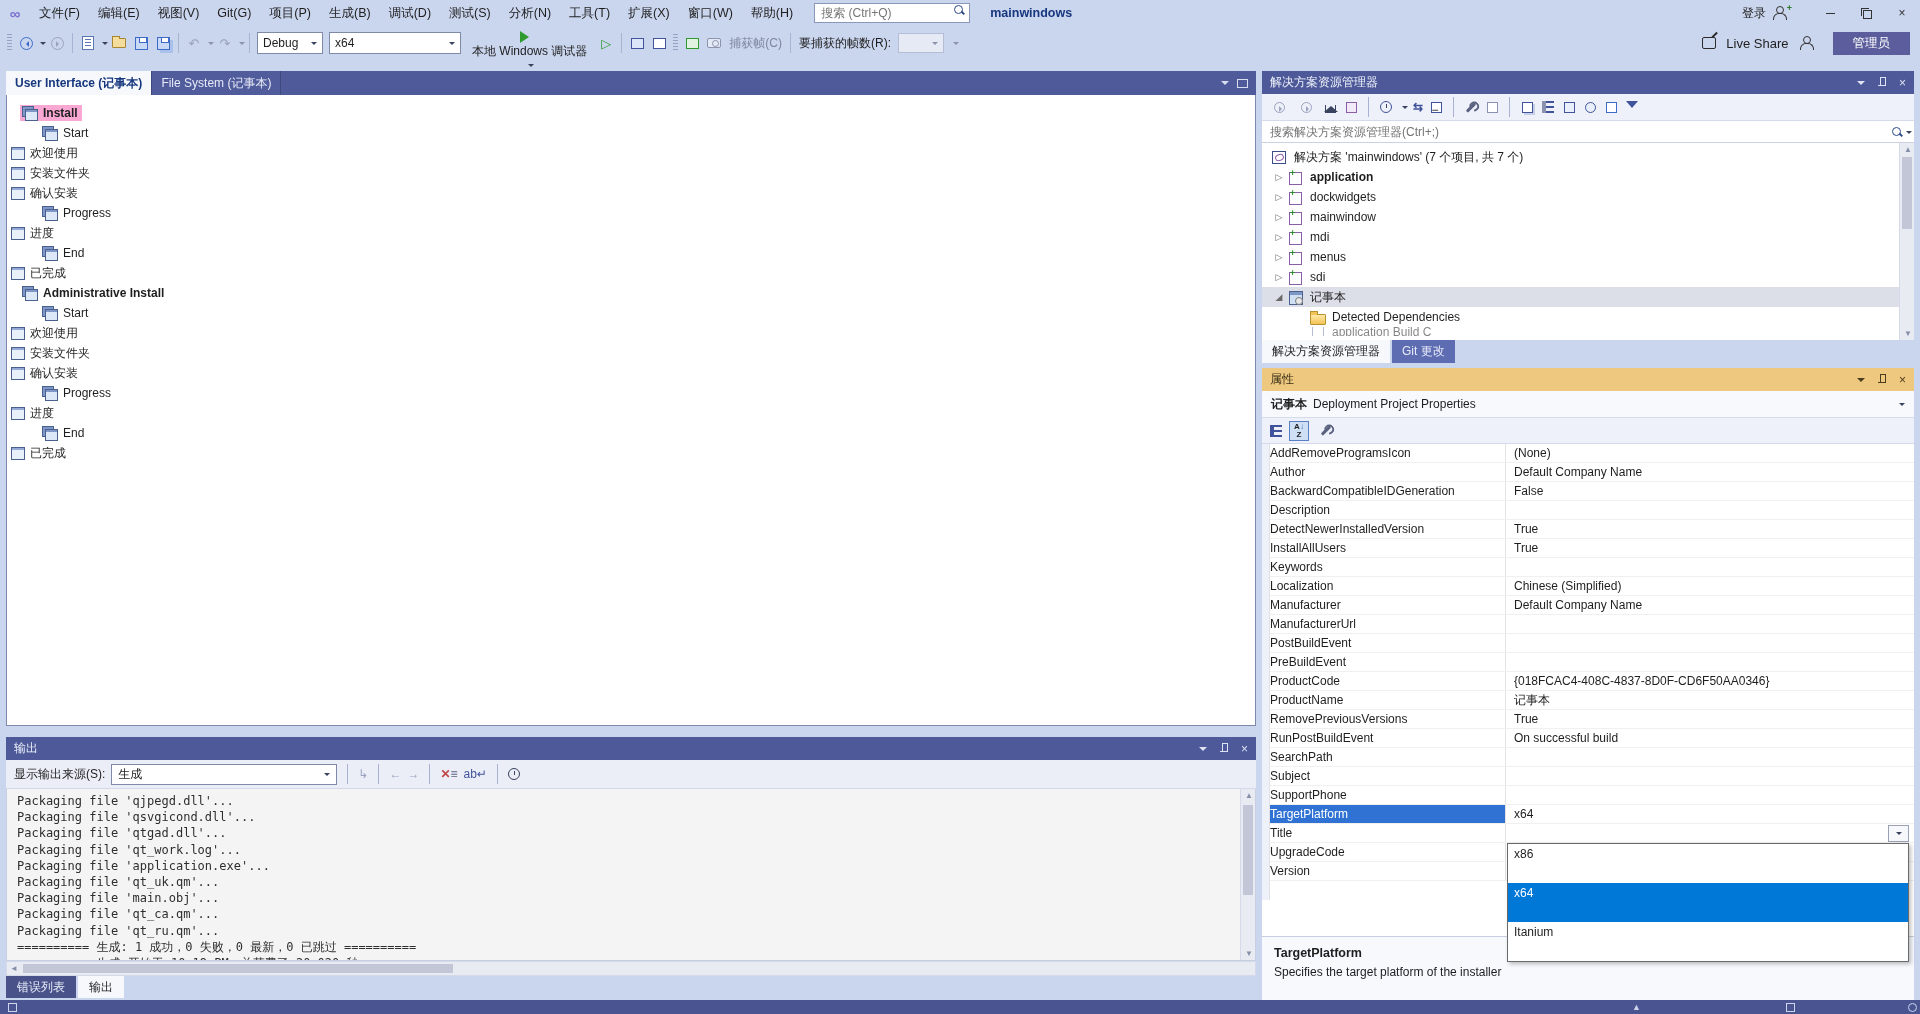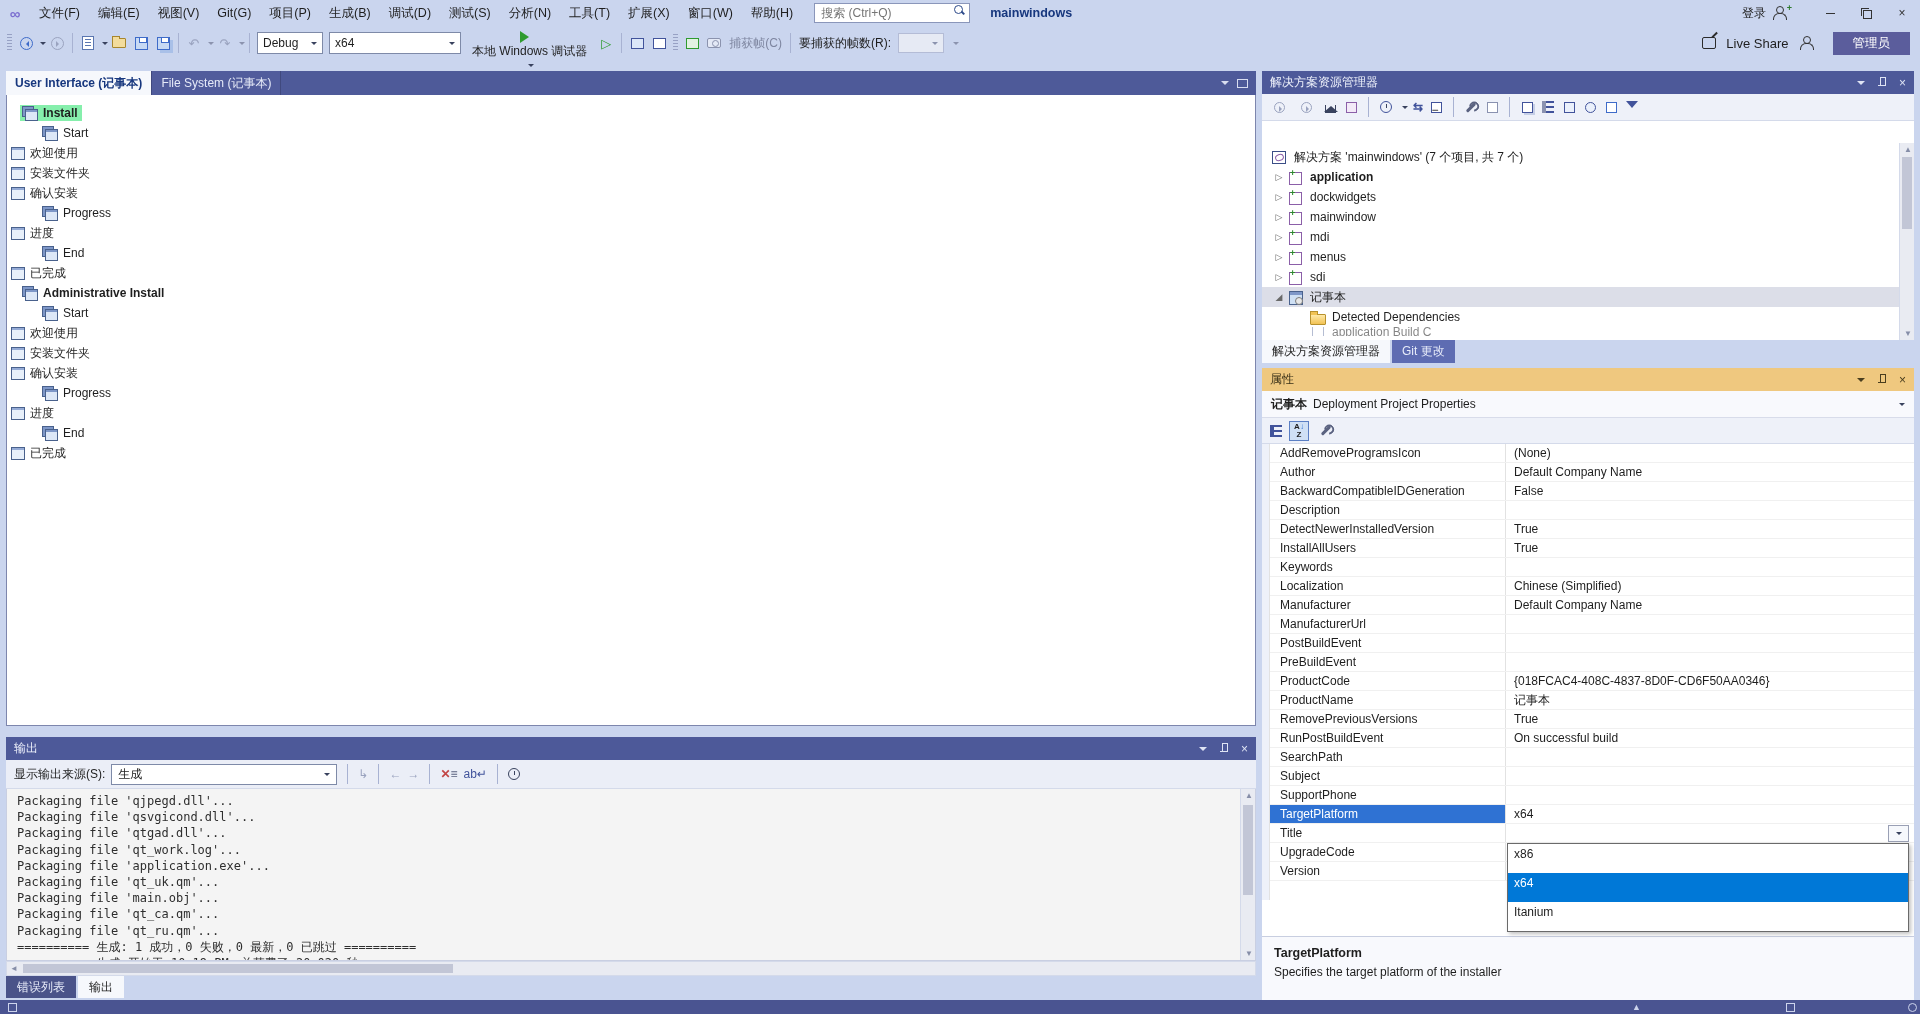--- a/index.html
+++ b/index.html
@@ -71,21 +71,21 @@
   .etab{display:flex;align-items:center;padding:0 9px;color:#e6eaf8;background:#515c9c;border-right:1px solid #40497e;cursor:default;}
   .etab.on{background:#f6f8fc;color:#17377e;font-weight:bold;}
   .etabs-right{margin-left:auto;display:flex;align-items:center;gap:8px;padding-right:8px;}
   .chev-w{width:0;height:0;border:4px solid transparent;border-top-color:#d8ddf0;margin-top:4px;}
   .wlist{width:11px;height:9px;border:1px solid #d8ddf0;}
   .ebody{position:absolute;left:0;top:24px;right:0;bottom:0;background:#fff;border:1px solid #7d86ad;border-top:0;overflow:hidden;padding-top:8px;}
   .erow{height:20px;display:flex;align-items:center;}
   .erow.d0{padding-left:13px}.erow.d1{padding-left:33px}.erow.d2{}
   .ewrap{display:inline-flex;align-items:center;gap:5px;padding:1px 4px 1px 2px;}
   .erow.b .elabel{font-weight:bold;}
-  .erow.sel .ewrap{background:#86efac;}
+  .erow.sel .ewrap{background:#f9a8d4;}
   .eico{position:relative;width:16px;height:14px;flex:0 0 auto;}
   .eico[data-icon="dlg2"]::before{content:"";position:absolute;left:0;top:0;width:10px;height:9px;background:#7e97c8;border:1px solid #49618c;}
   .eico[data-icon="dlg2"]::after{content:"";position:absolute;left:3px;top:3px;width:11px;height:10px;background:#dce7f7;border:1px solid #49618c;box-shadow:inset 0 2px 0 #7e97c8;}
   .eico[data-icon="dlg1"]::after{content:"";position:absolute;left:2px;top:1px;width:12px;height:11px;background:#e8f0fa;border:1px solid #49618c;box-shadow:inset 0 2px 0 #95abd6;}
 
   
   .outpanel{position:absolute;left:6px;top:737px;width:1250px;height:261px;}
   .ttl{height:23px;background:#4d5999;color:#eef1fb;display:flex;align-items:center;padding:0 8px;font-size:12px;}
   .ttl-icons{margin-left:auto;display:flex;align-items:center;gap:12px;}
   .ti-chev{width:0;height:0;border:4px solid transparent;border-top-color:#dfe4f4;margin-top:4px;}
@@ -166,27 +166,27 @@
   .probj .caret{margin-left:auto;}
   .prtoolbar{height:26px;background:#eef1f9;display:flex;align-items:center;gap:5px;padding:0 6px;border-bottom:1px solid #d4daea;}
   .azbtn{display:flex;align-items:center;justify-content:center;width:20px;height:20px;border:1px solid #5b7fc4;background:#cfe0f5;}
   .az{font-size:8px;font-weight:bold;color:#1e1e1e;line-height:8px;text-align:center;}
   .az i{font-style:normal;color:#2f72d3;}
   .catic{width:12px;height:12px;background:repeating-linear-gradient(to bottom,#41539b 0 2px,transparent 2px 5px);border-left:4px solid #41539b;}
   .pgrid{position:absolute;left:0;top:76px;right:0;height:456px;background:#fff;}
   .pgutter{position:absolute;left:0;top:0;bottom:0;width:8px;background:#eef1f9;border-right:1px solid #e2e2e2;}
   .prows{position:absolute;left:8px;right:0;top:0;}
   .prow{display:flex;height:19px;border-bottom:1px solid #f0f0f0;}
-  .pname{width:236px;padding-left:10px;line-height:18px;border-right:1px solid #e2e2e2;overflow:hidden;white-space:nowrap;}
+  .pname{width:236px;padding-left:0;line-height:18px;border-right:1px solid #e2e2e2;overflow:hidden;white-space:nowrap;}
   .pval{flex:1;padding-left:8px;line-height:18px;overflow:hidden;white-space:nowrap;}
   .prow.sel .pname{background:#2f72d3;color:#fff;}
   .pcombo-btn{position:absolute;right:5px;top:457px;width:21px;height:17px;background:#f6f8fc;border:1px solid #9aa0b5;display:flex;align-items:center;justify-content:center;}
   .pcombo-btn .caret{margin:0;margin-top:3px;}
   .pdrop{position:absolute;left:245px;top:475px;width:402px;background:#fff;border:1px solid #6a6a6a;box-shadow:2px 2px 4px rgba(0,0,0,.25);z-index:5;}
-  .ditem{height:29px;line-height:21px;padding-left:6px;}
+  .ditem{height:39px;line-height:21px;padding-left:6px;}
   .ditem.on{background:#0078d7;color:#fff;}
   .prdesc{position:absolute;left:0;right:0;bottom:0;height:66px;background:#f8f9fd;border-top:1px solid #c8cee0;padding:9px 12px;}
   .pdt{font-weight:bold;font-size:12.5px;margin-bottom:5px;}
 
   
   .statusbar{position:absolute;left:0;right:0;bottom:0;height:14px;background:#4a5491;overflow:hidden;}
   .stico{position:absolute;top:3px;width:9px;height:9px;border:1px solid #cdd4ec;}
   .stico.a{left:8px;}
   .stico.b{left:1632px;border:0;color:#cdd4ec;font-size:9px;line-height:9px;}
   .stico.c{left:1786px;}
@@ -557,20 +557,25 @@
       <span class="xi">
           <span class="bx" style="border-radius:50%"></span>
         </span>
       <span class="xi">
           <span class="bx" style="border-color:#3e6bc9;background:#fff"></span>
         </span>
       <span class="xi">
           <span style="width:0;height:0;border:6px solid transparent;border-top:7px solid #41539b"></span>
         </span>
     </div>
+    <div class="sxsearch">
+      <input placeholder="搜索解决方案资源管理器(Ctrl+;)" style="">
+      <span class="mag"></span>
+      <span class="caret"></span>
+    </div>
     <div class="sxtree">
       <div>
         <div class="srow s0">
 
           <span class="ticon" data-icon="sol"></span>
           <span class="tlabel">解决方案 'mainwindows' (7 个项目, 共 7 个)</span>
         </div>
 
         <div class="srow s1 b">
           <span class="arrow">▷</span>

